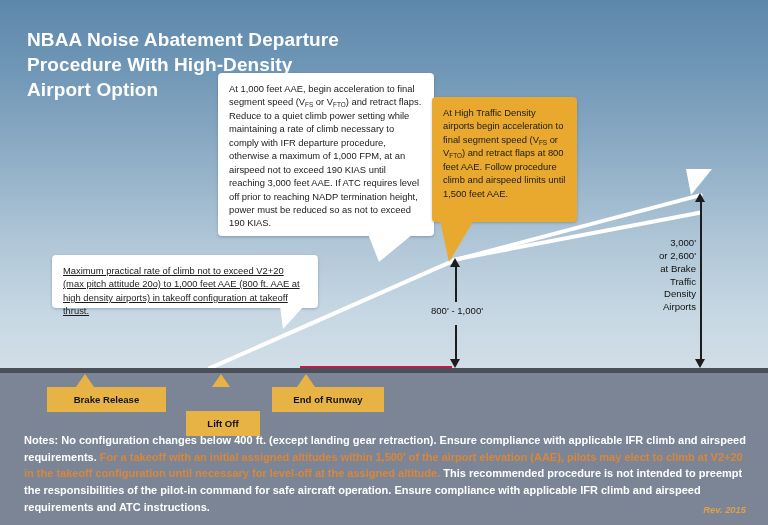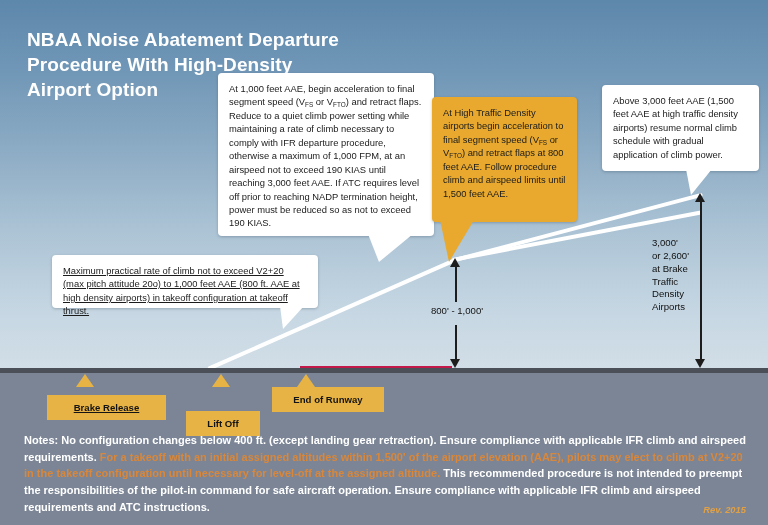--- a/index.html
+++ b/index.html
@@ -104,58 +104,55 @@
   </div>
   <div class="tail" style="left:368px;top:234px;border-left:11px solid transparent;border-right:34px solid transparent;border-top:28px solid #ffffff;"></div>
 
   <div class="callout orange" style="left:432px;top:97px;width:145px;height:125px;">
     <span>At High Traffic Density airports begin
     acceleration to final segment speed (V<sub>FS</sub> or V<sub>FTO</sub>) and retract
     flaps at 800 feet AAE. Follow procedure climb and airspeed limits until 1,500 feet AAE.</span>
   </div>
   <div class="tail" style="left:440px;top:220px;border-left:9px solid transparent;border-right:25px solid transparent;border-top:42px solid #e8a92e;"></div>
 
-  <div class="callout" style="left:602px;top:85px;width:157px;height:86px;">
-    <span>Above 3,000 feet AAE (1,500 feet AAE at high traffic density airports) resume normal climb schedule with gradual application of climb power.</span>
-  </div>
   <div class="tail" style="left:686px;top:169px;border-left:5px solid transparent;border-right:21px solid transparent;border-top:26px solid #ffffff;"></div>
 
   <div class="callout" style="left:52px;top:255px;width:266px;height:53px;text-decoration:underline;">
     <span>Maximum practical rate of climb not to exceed
     V2+20 (max pitch attitude 20o) to 1,000 feet AAE (800 ft. AAE at high density airports)
     in takeoff configuration at takeoff thrust.</span>
   </div>
   <div class="tail" style="left:280px;top:306px;border-left:3px solid transparent;border-right:21px solid transparent;border-top:23px solid #ffffff;"></div>
 
   <div class="arrowhead arrow-up" style="left:450px;top:258px;"></div>
   <div class="vline" style="left:454.5px;top:266px;height:36px;"></div>
   <div class="measure-label" style="left:406px;top:305px;width:102px;">
     <span>800' - 1,000'</span>
   </div>
   <div class="vline" style="left:454.5px;top:325px;height:35px;"></div>
   <div class="arrowhead arrow-down" style="left:450px;top:359px;"></div>
 
   <div class="arrowhead arrow-up" style="left:695px;top:193px;"></div>
   <div class="vline" style="left:699.5px;top:201px;height:160px;"></div>
   <div class="arrowhead arrow-down" style="left:695px;top:359px;"></div>
-  <div class="measure-label" style="left:652px;top:237px;width:44px;text-align:left;">
+  <div class="measure-label" style="left:652px;top:237px;width:44px;text-align:right;">
     <div>3,000'</div>
     <div>or 2,600'</div>
     <div>at Brake</div>
     <div>Traffic</div>
     <div>Density</div>
     <div>Airports</div>
   </div>
 
   <div id="runway"></div>
   <div id="ground-line"></div>
   <div id="ground"></div>
 
   <div class="tag-point" style="left:76px;top:374px;"></div>
-  <div class="tag" style="left:47px;top:395px;width:119px;height:25px;text-decoration:underline;">
+  <div class="tag" style="left:47px;top:387px;width:119px;height:25px;">
     <span>Brake Release</span>
   </div>
 
   <div class="tag-point" style="left:212px;top:374px;"></div>
   <div class="tag" style="left:186px;top:387px;width:74px;height:25px;margin-top:24px;">
     <span>Lift Off</span>
   </div>
 
   <div class="tag-point" style="left:297px;top:374px;"></div>
   <div class="tag" style="left:272px;top:387px;width:112px;height:25px;">

